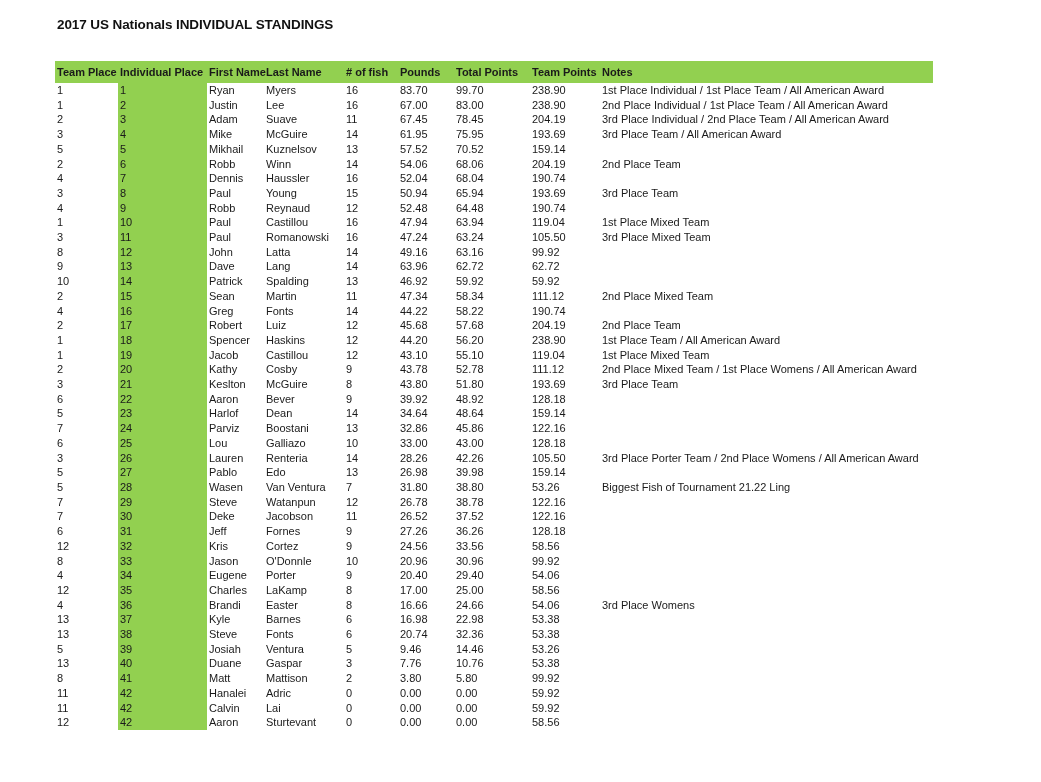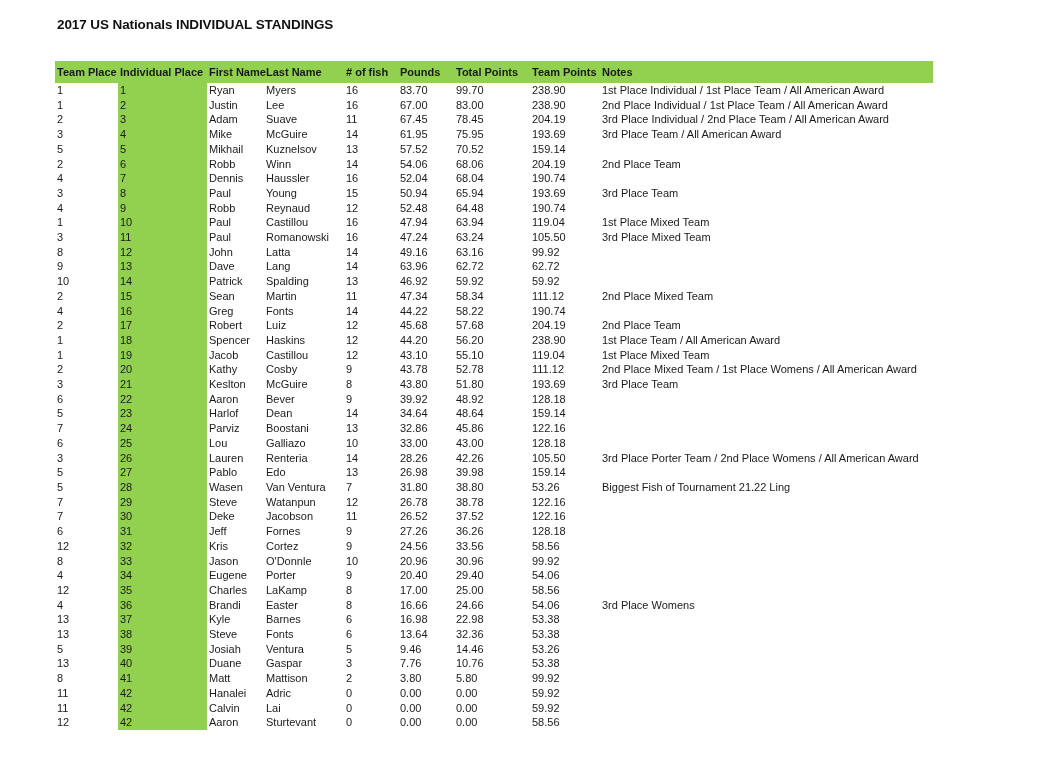--- a/index.html
+++ b/index.html
@@ -523,21 +523,21 @@
           <td class="cell-total-points">22.98</td>
           <td class="cell-team-points">53.38</td>
           <td class="cell-notes notes-cell"></td>
         </tr>
         <tr>
           <td class="cell-team-place">13</td>
           <td class="cell-ind-place">38</td>
           <td class="cell-first-name">Steve</td>
           <td class="cell-last-name">Fonts</td>
           <td class="cell-number-of-fish">6</td>
-          <td class="cell-pounds">13.64</td>
+          <td class="cell-pounds">20.74</td>
           <td class="cell-total-points">32.36</td>
           <td class="cell-team-points">53.38</td>
           <td class="cell-notes notes-cell"></td>
         </tr>
         <tr>
           <td class="cell-team-place">5</td>
           <td class="cell-ind-place">39</td>
           <td class="cell-first-name">Josiah</td>
           <td class="cell-last-name">Ventura</td>
           <td class="cell-number-of-fish">5</td>

